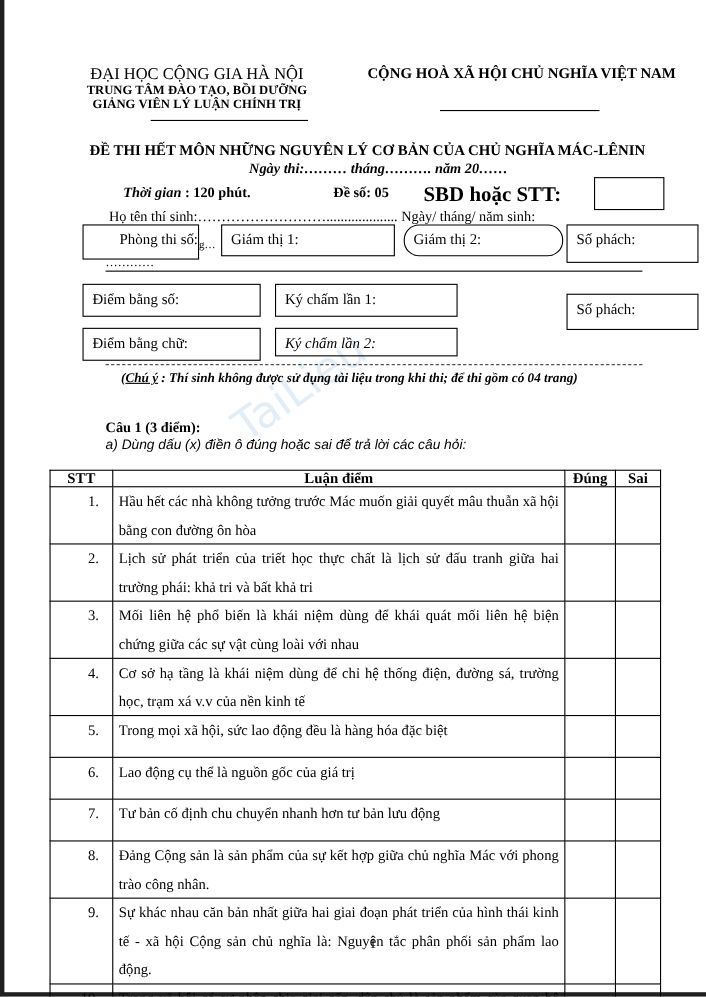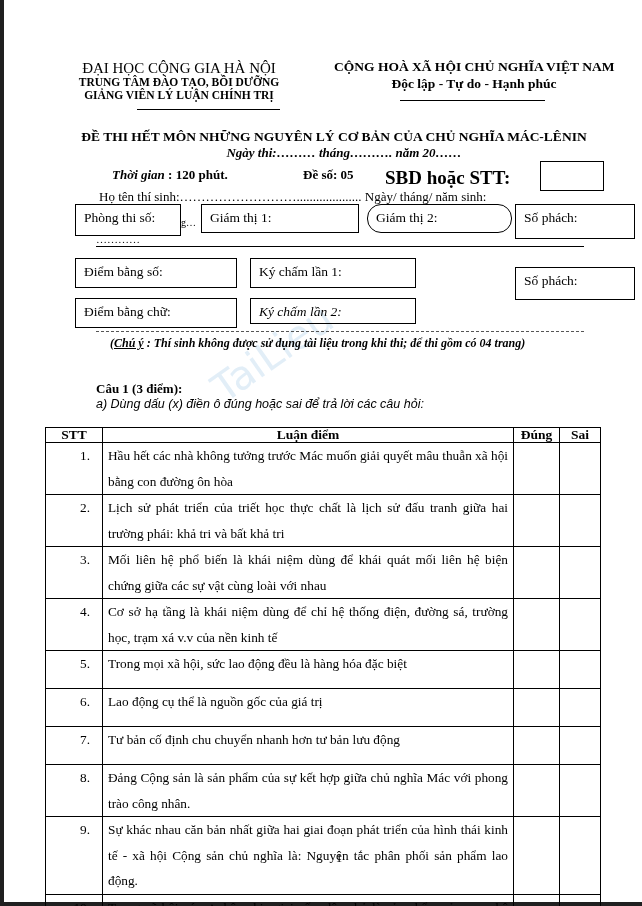--- a/index.html
+++ b/index.html
@@ -28,34 +28,33 @@
 <div class="page">
 
   <div class="watermark">TaiLieu</div>
 
   <div class="abs c" style="left:60px;top:60px;width:230px;font-size:15px;">ĐẠI HỌC CỘNG GIA HÀ NỘI</div>
   <div class="abs c b" style="left:60px;top:76px;width:230px;font-size:11.5px;">TRUNG TÂM ĐÀO TẠO, BỒI DƯỠNG</div>
   <div class="abs c b" style="left:60px;top:89px;width:230px;font-size:11.5px;">GIẢNG VIÊN LÝ LUẬN CHÍNH TRỊ</div>
   <div class="rule" style="left:133px;top:109px;width:143px;"></div>
 
   <div class="abs c b" style="left:330px;top:59px;width:280px;font-size:13.5px;">CỘNG HOÀ XÃ HỘI CHỦ NGHĨA VIỆT NAM</div>
-  <div class="abs c b" style="left:330px;top:76px;width:280px;font-size:13.5px;">Độc lập - Tự do - Hạnh phúc</div>
   <div class="rule" style="left:396px;top:100px;width:145px;"></div>
 
   <div class="abs c b" style="left:60px;top:129px;width:540px;font-size:13.5px;">ĐỀ THI HẾT MÔN NHỮNG NGUYÊN LÝ CƠ BẢN CỦA CHỦ NGHĨA MÁC-LÊNIN</div>
   <div class="abs c i b" style="left:60px;top:145px;width:560px;font-size:13px;">Ngày thi:……… tháng………. năm 20……</div>
 
   <div class="abs b" style="left:108px;top:167px;font-size:13px;"><span class="i">Thời gian</span><span> : 120 phút.</span></div>
   <div class="abs b" style="left:299px;top:167px;font-size:13px;">Đề số: 05</div>
   <div class="abs b" style="left:381px;top:167px;font-size:19px;">SBD hoặc STT:</div>
   <div class="box" style="left:536px;top:161px;width:64px;height:30px;"></div>
 
   <div class="abs" style="left:95px;top:189px;font-size:13px;">Họ tên thí sinh:……………………….................... Ngày/ tháng/ năm sinh:</div>
 
-  <div class="box" style="left:71px;top:204px;width:106px;height:32px;">Phòng thi số:</div>
+  <div class="box" style="left:71px;top:204px;width:106px;height:32px;text-align:right;">Phòng thi số:</div>
   <div class="abs" style="left:177px;top:217px;font-size:10px;">g…</div>
   <div class="box" style="left:197px;top:204px;width:158px;height:29px;">Giám thị 1:</div>
   <div class="box" style="left:363px;top:204px;width:145px;height:29px;border-radius:14px;">Giám thị 2:</div>
   <div class="box" style="left:511px;top:204px;width:120px;height:35px;">Số phách:</div>
 
   <div class="abs" style="left:92px;top:233px;font-size:11px;">…………</div>
   <div class="rule" style="left:92px;top:246px;width:488px;"></div>
 
   <div class="box" style="left:71px;top:258px;width:162px;height:30px;">Điểm bằng số:</div>
   <div class="box" style="left:246px;top:258px;width:166px;height:30px;">Ký chấm lần 1:</div>

